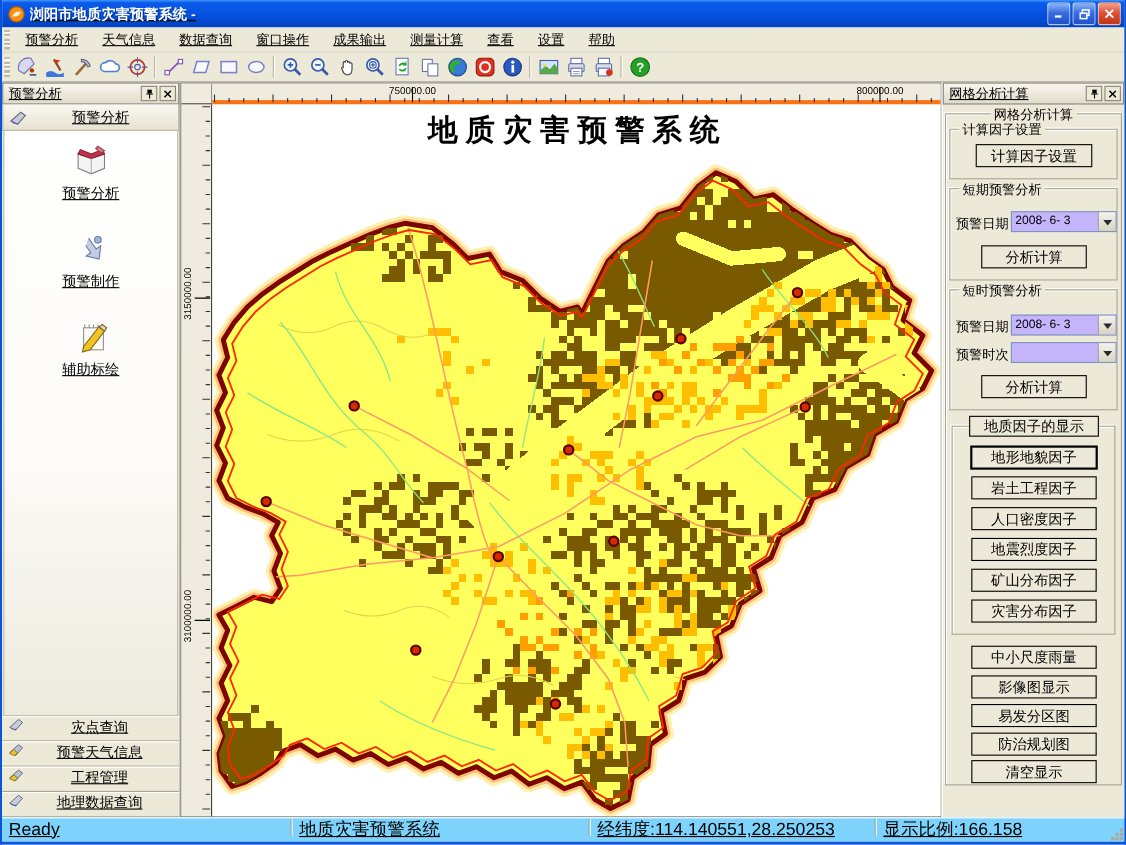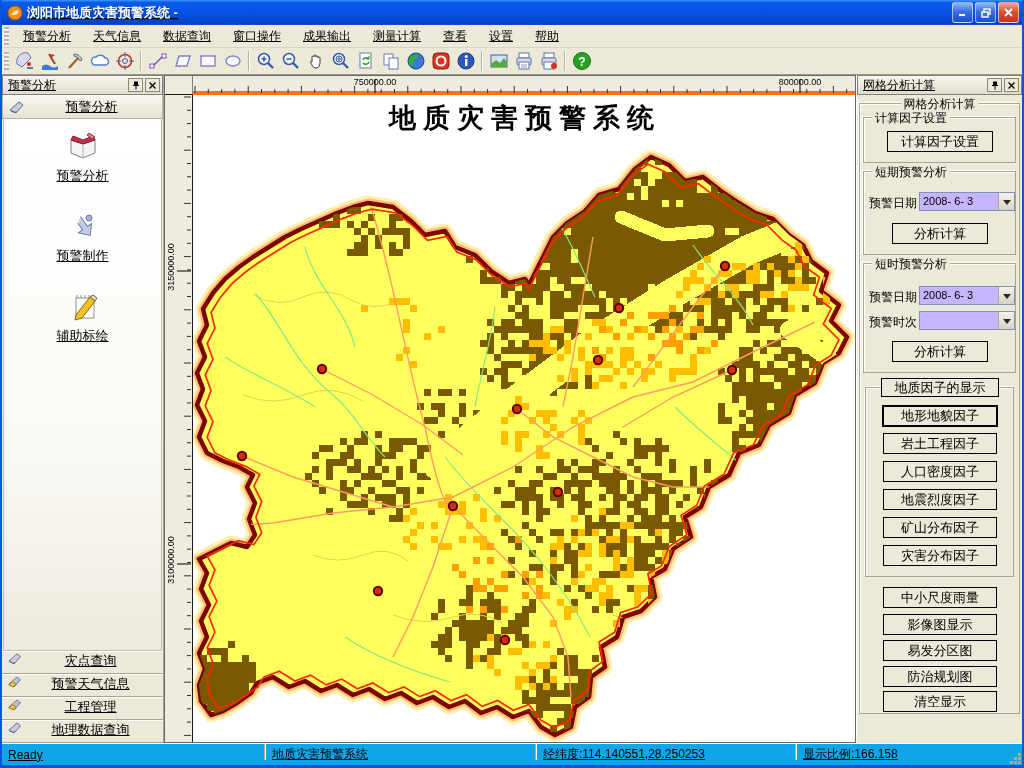--- a/index.html
+++ b/index.html
@@ -75,22 +75,22 @@
     align-items:center; justify-content:center; cursor:pointer; font-family:inherit; }
   .btn.focused { border:2px solid #000; }
   .fieldrow-label { position:absolute; font-size:12px; }
   .combo { position:absolute; height:19px; background:#c4b5fd; border:1px solid #7a96b5; display:flex; }
   .combo .combo-text { flex:1; font-size:11px; padding:2px 2px 0 3px; white-space:nowrap; overflow:hidden; }
   .combo .combo-arrow { width:16px; background:linear-gradient(180deg,#f4f2ea,#d8d4c4); border-left:1px solid #a9a593;
     display:flex; align-items:center; justify-content:center; }
   .combo .combo-arrow::after { content:""; border:4px solid transparent; border-top:5px solid #2a2a2a; margin-top:5px; }
 
   
-  .statusbar { height:22px; flex:0 0 22px; display:flex; align-items:flex-start; background:#0ea5e9;
-    border-top:1px solid #fff; font-size:12px; }
+  .statusbar { height:22px; flex:0 0 22px; display:flex; align-items:flex-start; background:#7dd3fc;
+    border-top:1px solid #fff; font-size:16px; }
   .sb-panel { height:100%; display:flex; align-items:center; padding:0 6px; white-space:nowrap; overflow:hidden; }
   .sb-sep { width:0; height:16px; border-left:1px solid #aca899; border-right:1px solid #fff; }
   .sb-grip { margin-left:auto; width:16px; height:16px; align-self:flex-end; }
 </style>
 </head>
 <body>
 
 <div class="window">
 
   <div class="titlebar">

